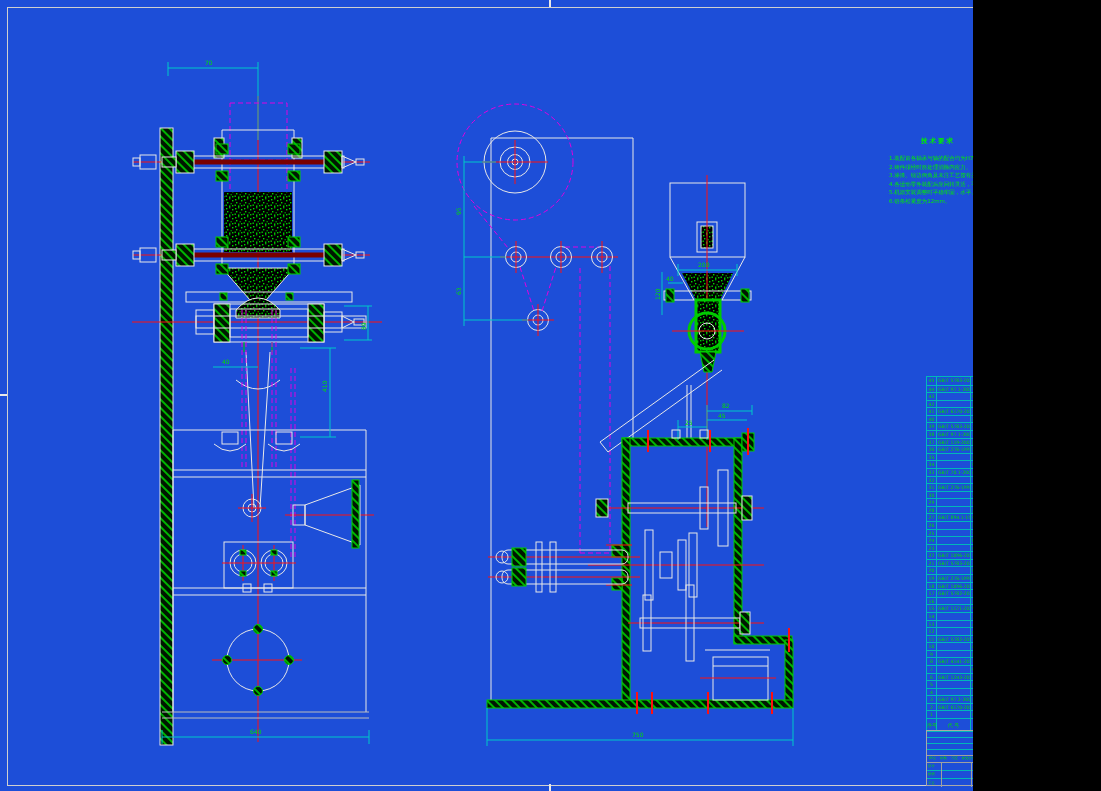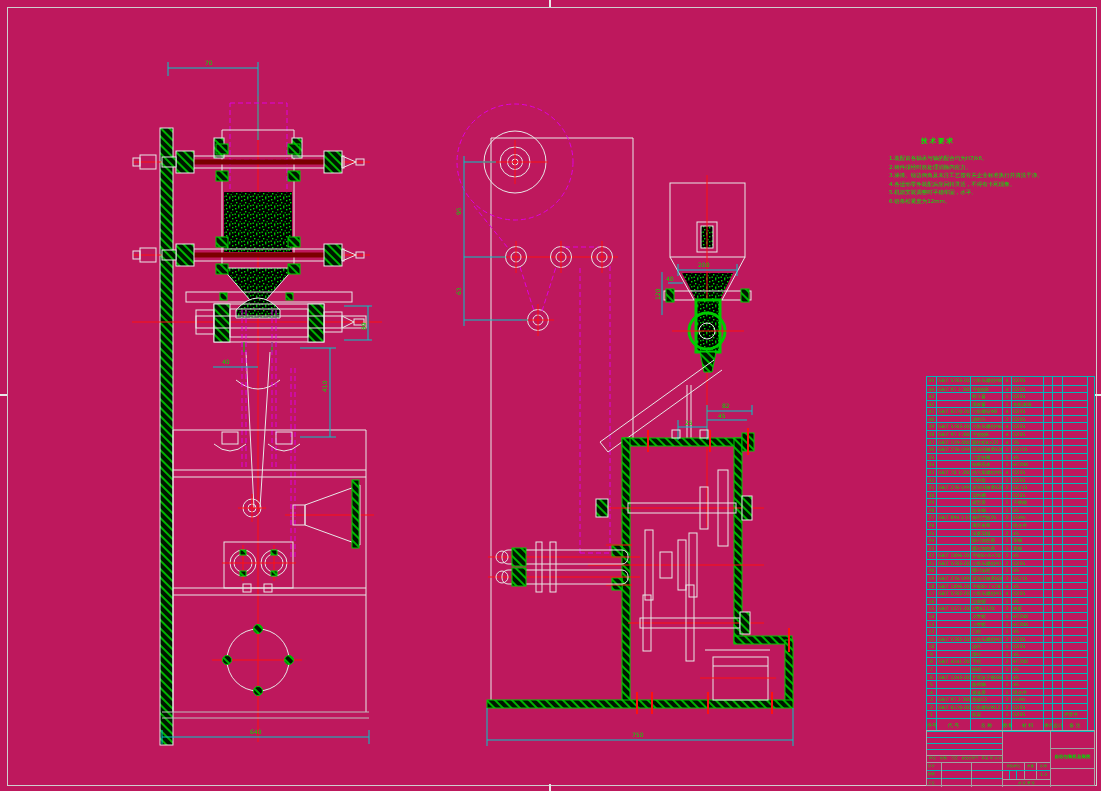--- a/index.html
+++ b/index.html
@@ -1,16 +1,16 @@
 <!DOCTYPE html>
 <html><head>
 <meta charset="utf-8">
 <style>
   html,body{margin:0;padding:0;background:#000;}
-  .sheet{position:relative;width:1101px;height:791px;background:#be185d;overflow:hidden;
+  .sheet{position:relative;width:973px;height:791px;background:#1d4ed8;overflow:hidden;
          font-family:"DejaVu Sans",sans-serif;}
   .frame{position:absolute;left:7px;top:7px;width:1088px;height:777px;
          border:1px solid #cfcfcf;}
   .tick{position:absolute;background:#e8e8e8;}
   svg{position:absolute;left:0;top:0;}
   svg .w{stroke:#e8e8e8;fill:none;stroke-width:1;}
   svg .w2{stroke:#bdbdbd;fill:none;stroke-width:1;}
   svg .r{stroke:#ff1111;fill:none;stroke-width:1;}
   svg .rb{stroke:#ff1111;fill:none;stroke-width:2;}
   svg .c{stroke:#00c8c8;fill:none;stroke-width:1;}

